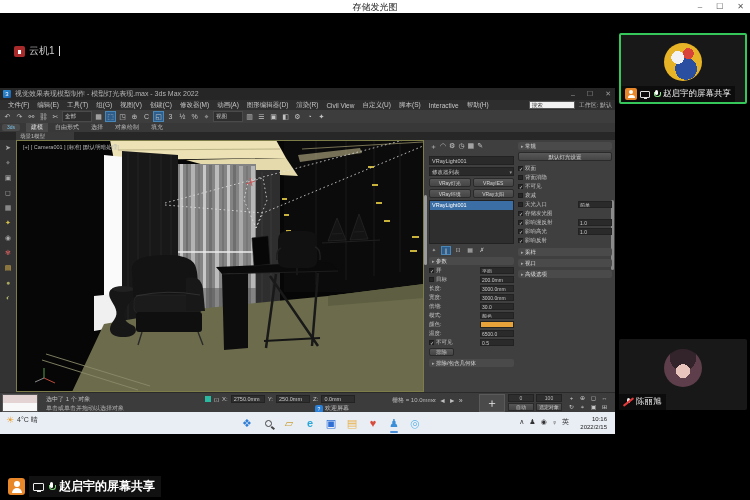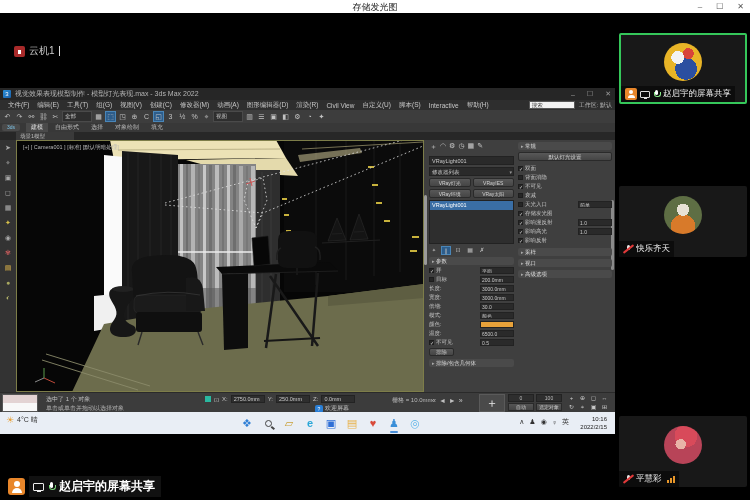--- a/index.html
+++ b/index.html
@@ -651,32 +651,20 @@
 <div id="sidebar">
   <div class="tile active" style="top:33px">
     <div class="avatar av0"></div>
     <div class="tag">
       <span class="hostbadge"></span>
       <span class="sscr"></span>
       <span class="smic"></span>
       <span class="nm">赵启宇的屏幕共享</span>
     </div>
   </div>
-  <div class="tile" style="top:186px">
-    <div class="avatar av2"></div>
+  <div class="tile" style="top:339px">
+    <div class="avatar av4"></div>
     <div class="tag">
       <span class="micoff"></span>
-      <span class="nm">快乐齐天</span>
-    </div>
-  </div>
-  <div class="tile" style="top:416px">
-    <div class="avatar av5"></div>
-    <div class="tag">
-      <span class="micoff"></span>
-      <span class="nm">平慧彩</span>
-      <span class="signal">
-          <i></i>
-          <i></i>
-          <i></i>
-        </span>
+      <span class="nm">陈丽旭</span>
     </div>
   </div>
 </div>
 
 </body></html>

